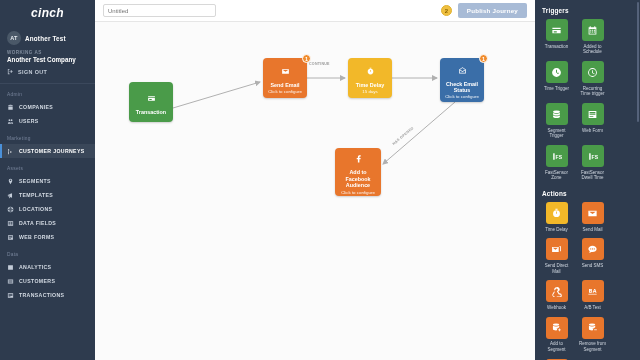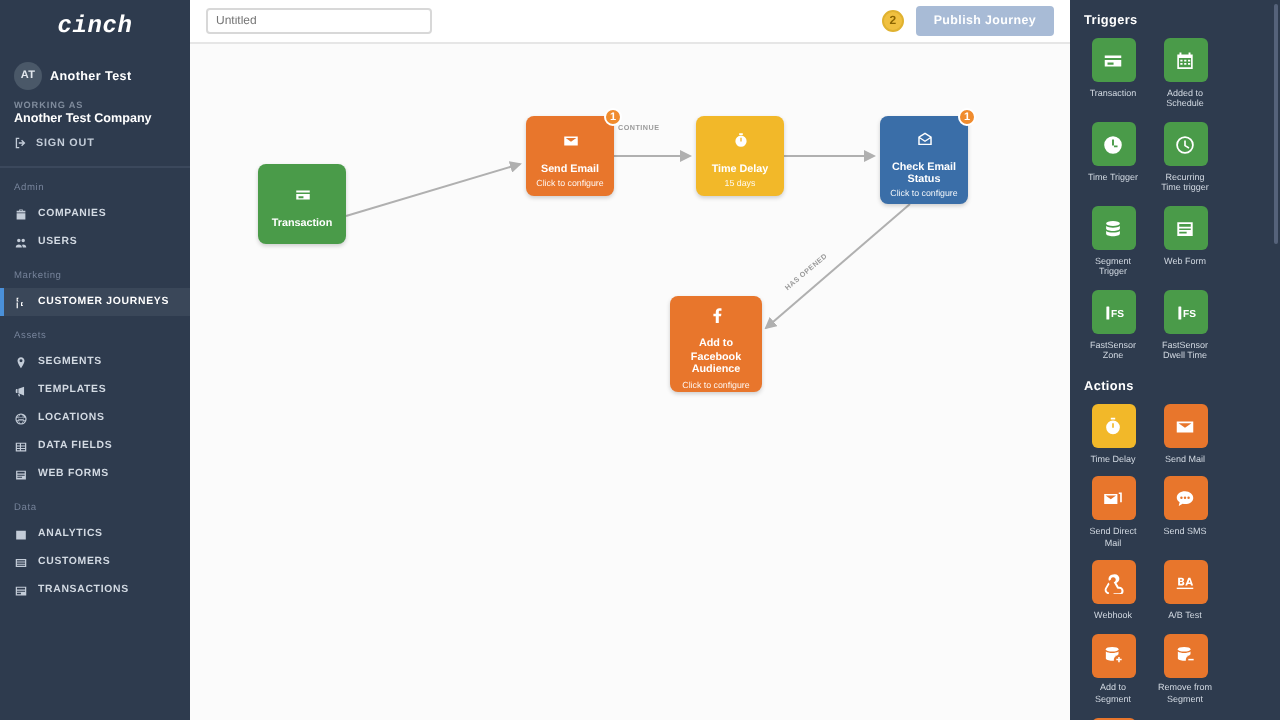--- a/index.html
+++ b/index.html
@@ -15,21 +15,21 @@
   .sidebar {
     width: 95px; height: 360px;
     background: #2e3b4e;
     color: #c8d0da;
     flex: 0 0 95px;
     position: relative;
     overflow: hidden;
   }
   .brand {
     height: 26px; display: flex; align-items: center; justify-content: center;
-    font-family: Liberation Mono, monospace;
+    font-family: Liberation Sans, sans-serif;
     font-style: italic; font-weight: bold;
     font-size: 12px; color: #ffffff;
     letter-spacing: .3px;
   }
   .user-row { display: flex; align-items: center; gap: 4px; padding: 5px 7px 3px 7px; }
   .avatar {
     width: 14px; height: 14px; border-radius: 50%;
     background: #4a5868; color: #e3e8ee;
     font-size: 5.5px; font-weight: bold;
     display: flex; align-items: center; justify-content: center;

